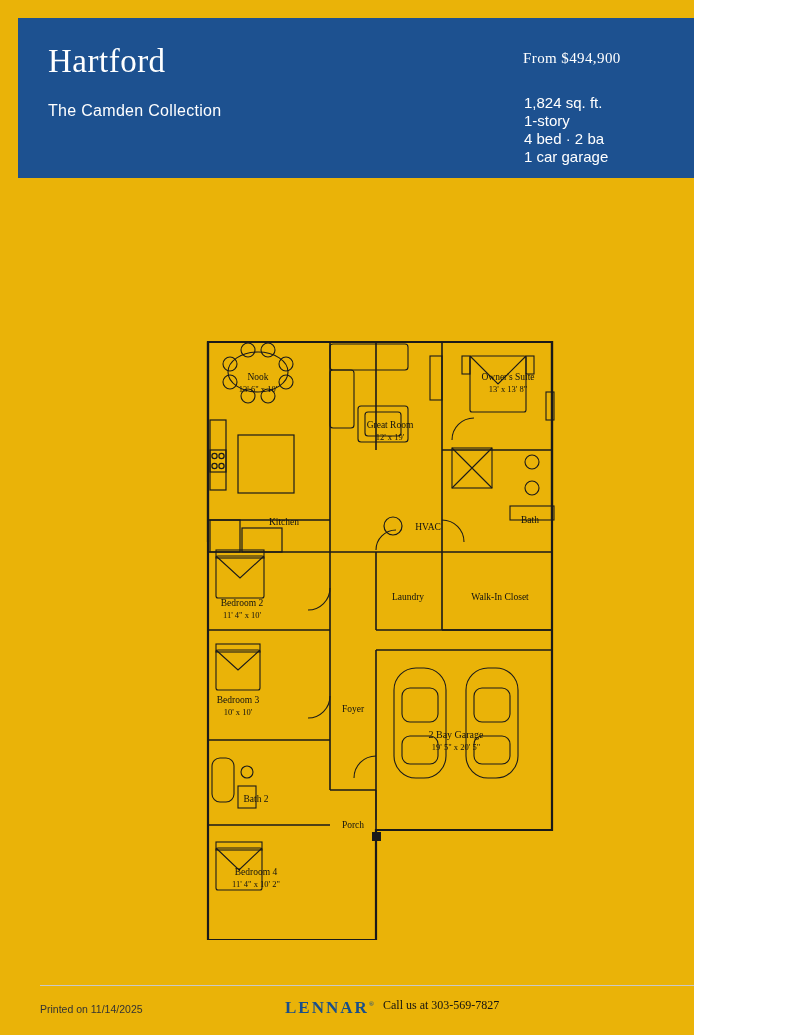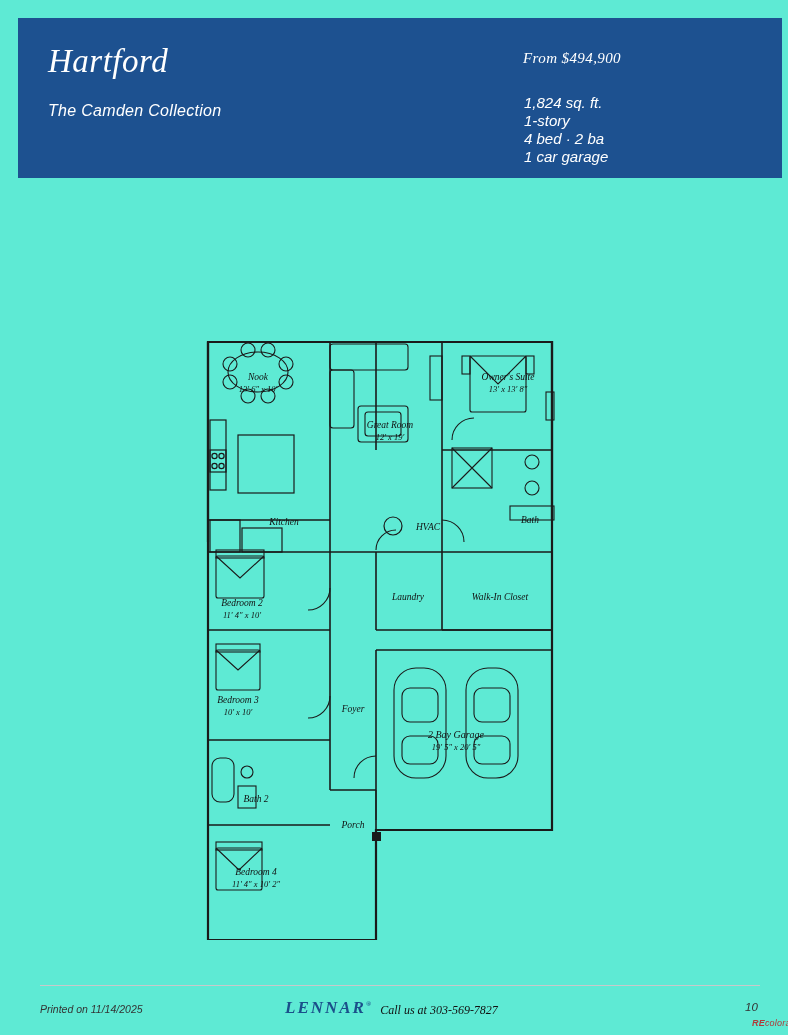--- a/index.html
+++ b/index.html
@@ -7,25 +7,24 @@
     margin: 0;
     padding: 0;
     width: 800px;
     height: 1035px;
     background: #ffffff;
     font-family: "Liberation Sans", sans-serif;
     color: #1a1a1a;
   }
   .page {
     position: relative;
-    width: 788px;
+    width: 694px;
     height: 1035px;
     overflow: hidden;
-    background: #5eead4;
-    font-style: italic;
+    background: #eab308;
   }
 
   
   .banner {
     position: absolute;
     left: 18px;
     top: 18px;
     width: 764px;
     height: 160px;
     background: #1d5190;
@@ -118,21 +117,21 @@
     left: 40px;
     top: 1003px;
     font-size: 10.5px;
     color: #333;
   }
   .lennar-wrap {
     position: absolute;
     left: 285px;
     top: 998px;
     display: flex;
-    align-items: flex-end;
+    align-items: flex-start;
     gap: 7px;
   }
   .lennar-logo {
     font-family: "Liberation Serif", serif;
     font-size: 17px;
     letter-spacing: 2px;
     font-weight: 700;
     color: #1a4f8a;
   }
   .lennar-tm {

